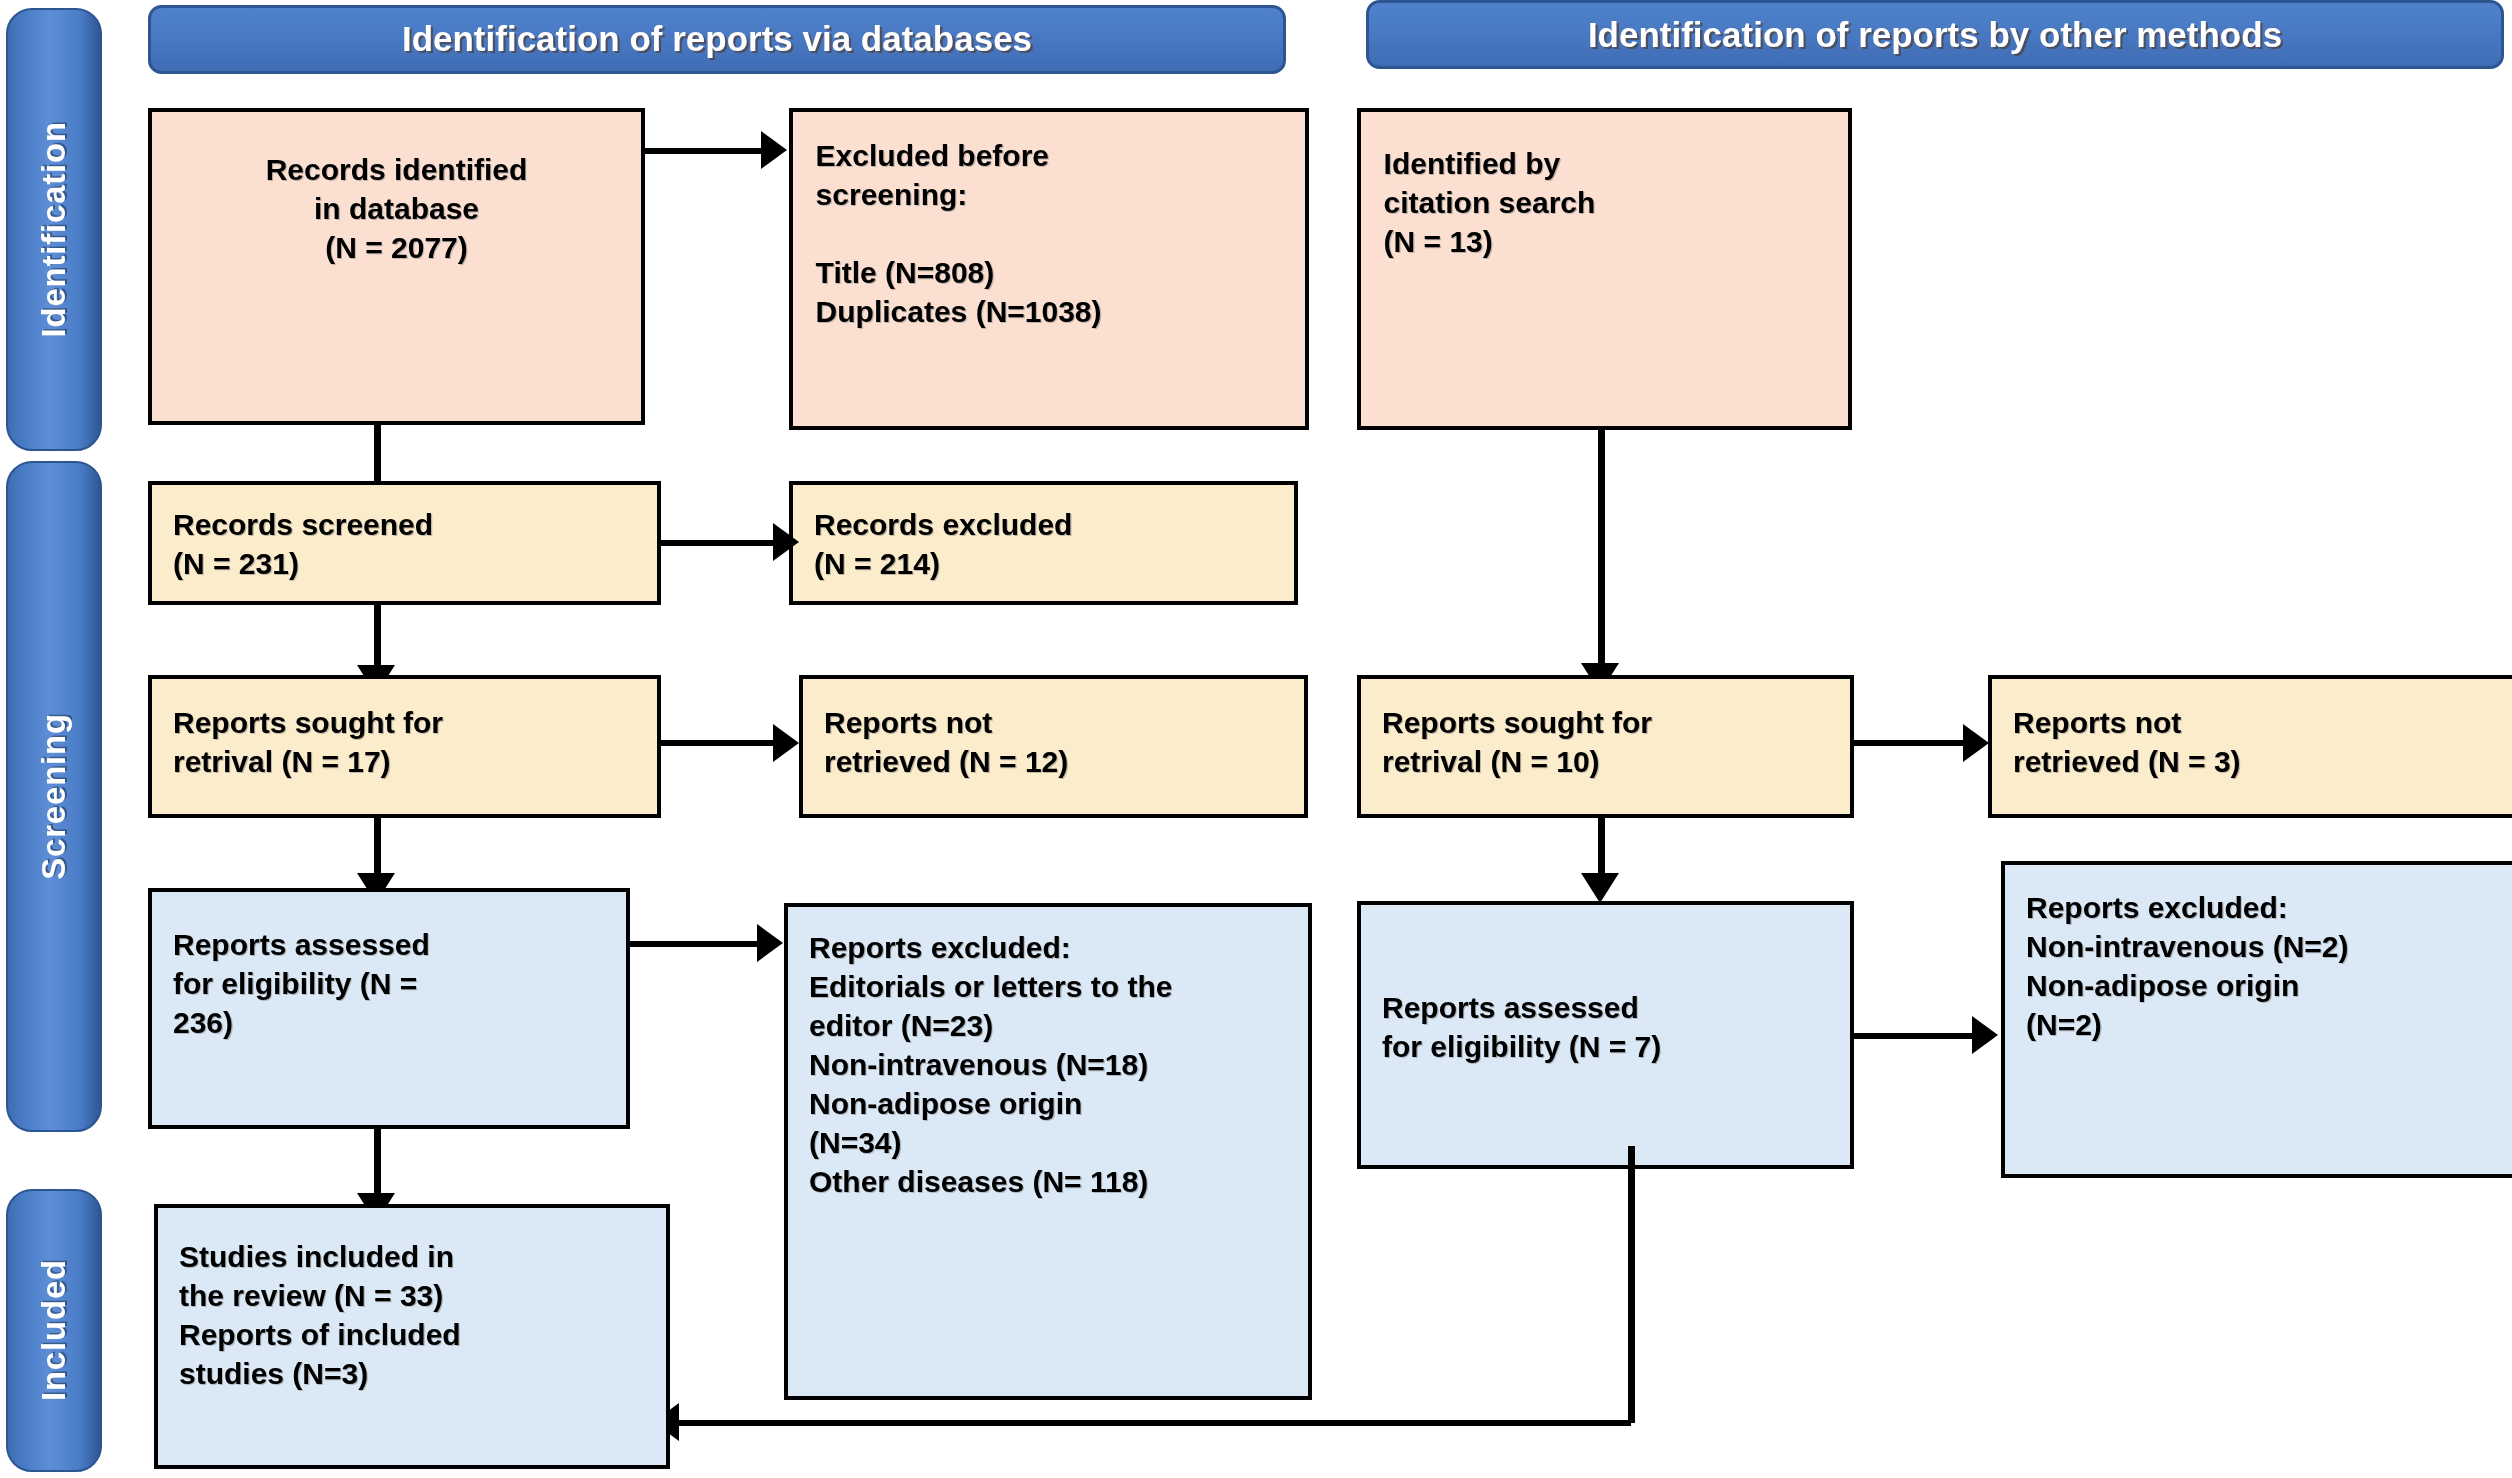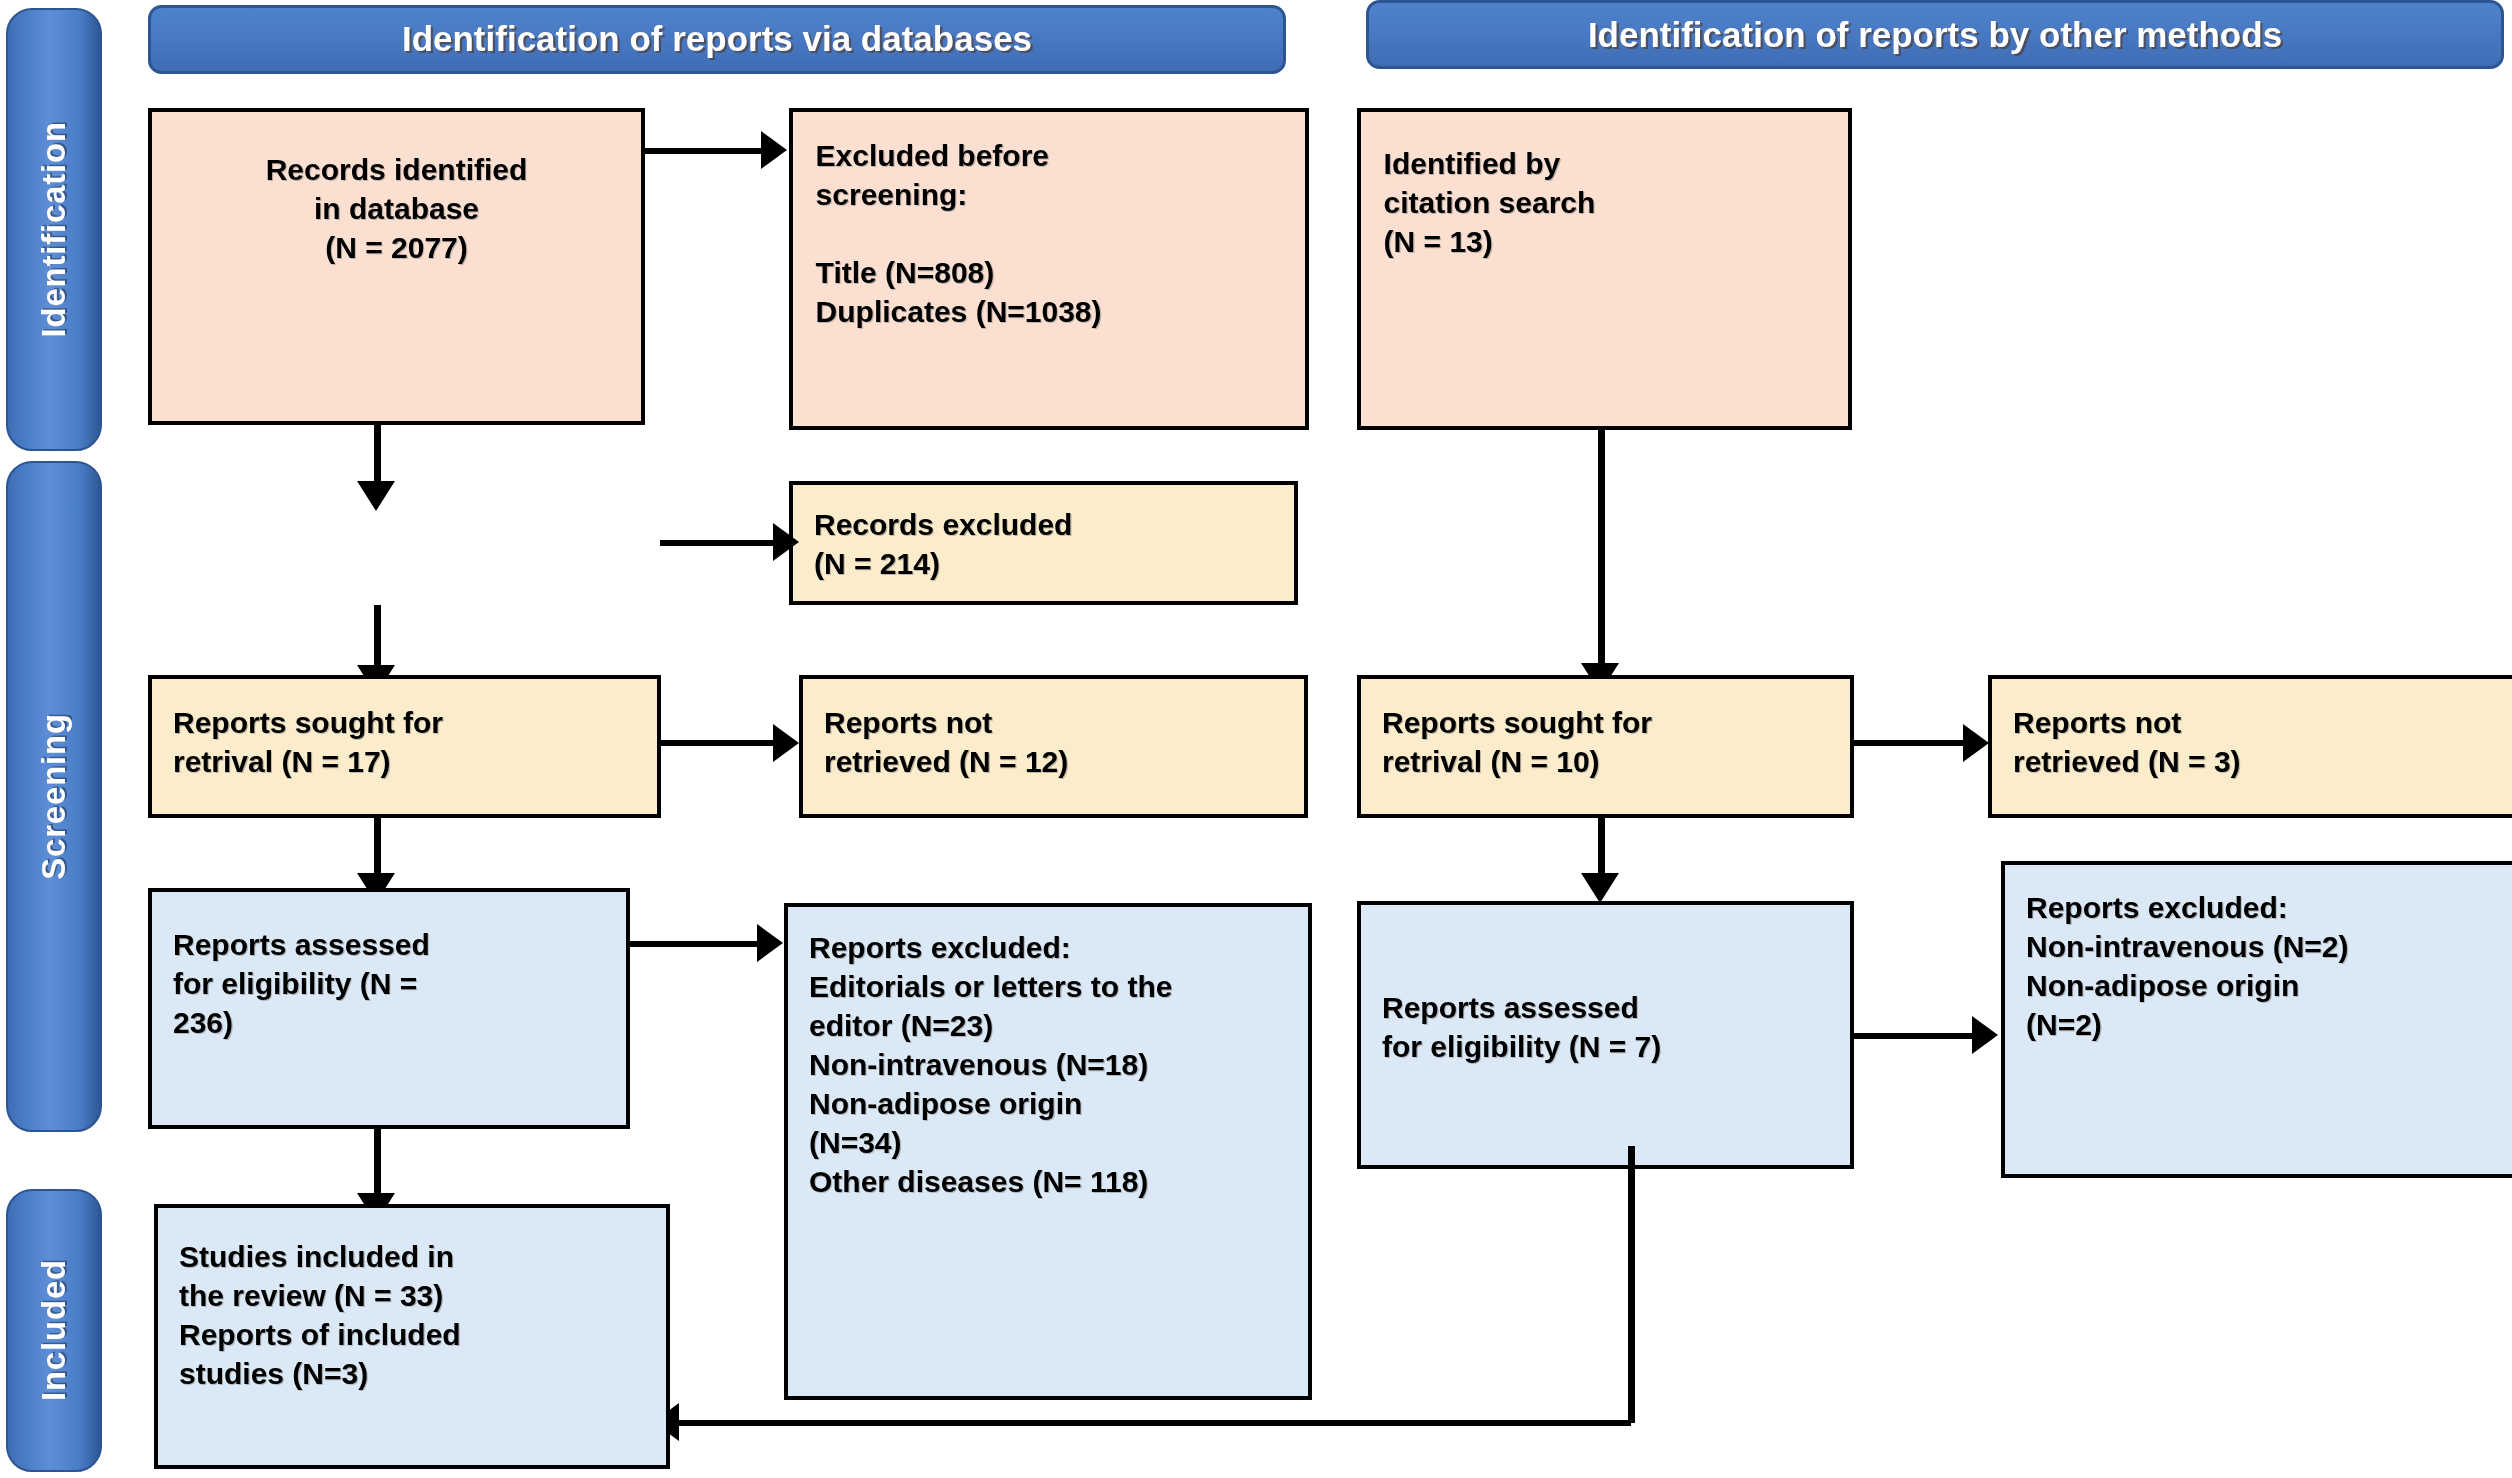--- a/index.html
+++ b/index.html
@@ -152,20 +152,22 @@
 
   <div class="hline" style="left:645px; top:148px; width:119px;"></div>
   <div class="arrow-right" style="left:761px; top:131px;"></div>
 
   <div class="vline" style="left:374px; top:424px; width:6.8px; height:72px;"></div>
   <div class="arrow-down" style="left:357px; top:481px;"></div>
 
   <div class="vline" style="left:1598px; top:430px; width:6.8px; height:249px;"></div>
   <div class="arrow-down" style="left:1581px; top:663px;"></div>
 
+  <div class="flow-box fill-cream align-left" style="left:148px; top:481px; width:513px; height:124px; padding-top:19.6px; padding-left:21px;">Records screened
+(N = 231)</div>
 
   <div class="flow-box fill-cream align-left" style="left:789px; top:481px; width:509px; height:124px; padding-top:19.6px; padding-left:21px;">Records excluded
 (N = 214)</div>
 
   <div class="hline" style="left:660px; top:540px; width:116px;"></div>
   <div class="arrow-right" style="left:773px; top:523px;"></div>
 
   <div class="vline" style="left:374px; top:605px; width:6.8px; height:75px;"></div>
   <div class="arrow-down" style="left:357px; top:665px;"></div>
 

